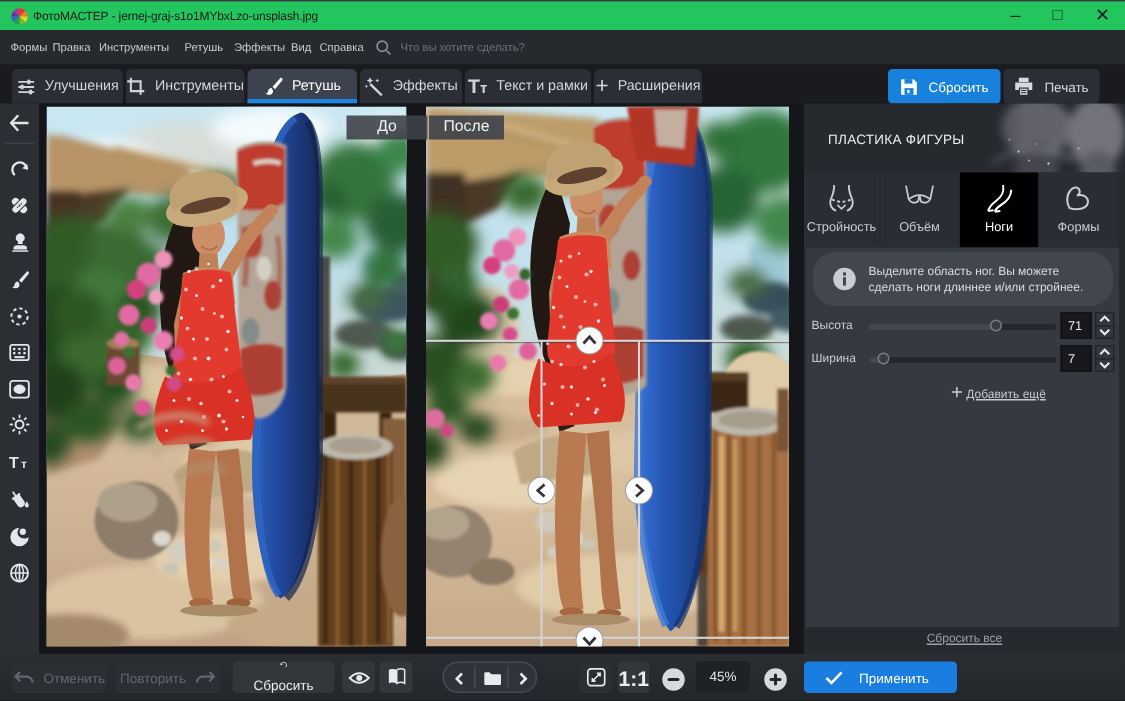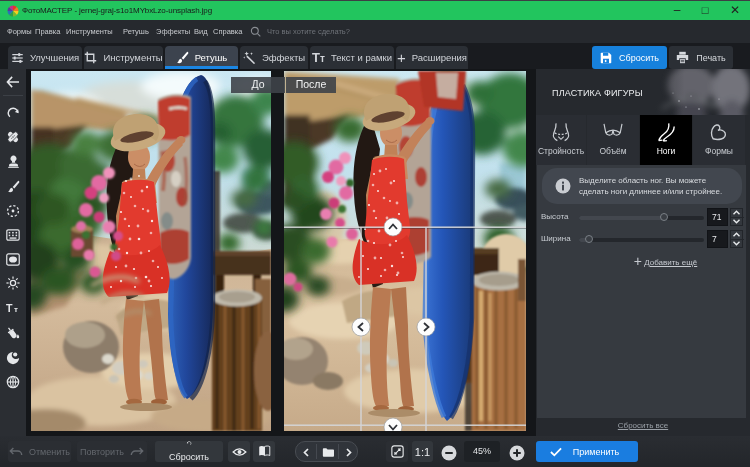--- a/index.html
+++ b/index.html
@@ -856,21 +856,21 @@
       <svg class="abs" style="left:50px;top:6px" width="6" height="9" viewBox="0 0 6 9">
           <path d="M1 1 L4.5 4.5 L1 8" stroke="#e8eaec" stroke-width="1.7" fill="none"></path>
         </svg>
     </div>
     <div class="bbtn" style="left:386px;width:22px;background:#2b2e33">
       <svg width="13" height="13" viewBox="0 0 15 15">
           <rect x="1" y="1" width="13" height="13" rx="2.5" stroke="#e8eaec" stroke-width="1.3" fill="none"></rect>
           <path d="M4 11 L11 4 M4.5 8 v2.5 H7 M10.5 7 V4.5 H8" stroke="#e8eaec" stroke-width="1.2" fill="none"></path>
         </svg>
     </div>
-    <div class="bbtn lit" style="left:412px;width:21px;font-size:11px;font-weight:normal;color:#eceef0">1:1</div>
+    <div class="bbtn lit" style="left:412px;width:21px;font-size:14px;font-weight:bold;color:#eceef0">1:1</div>
     <svg class="abs" style="left:441px;top:9px" width="16" height="16" viewBox="0 0 16 16">
         <circle cx="8" cy="8" r="7.5" fill="#d7d9dc"></circle>
         <rect x="4" y="7" width="8" height="2" rx="1" fill="#232629"></rect>
       </svg>
     <div class="abs" style="left:464px;top:5px;width:36px;height:21px;background:#1e2125;border-radius:3px;color:#e4e6e9;font-size:9px;text-align:center;line-height:21px">45%</div>
     <svg class="abs" style="left:509px;top:9px" width="16" height="16" viewBox="0 0 16 16">
         <circle cx="8" cy="8" r="7.5" fill="#d7d9dc"></circle>
         <rect x="4" y="7" width="8" height="2" rx="1" fill="#232629"></rect>
         <rect x="7" y="4" width="2" height="8" rx="1" fill="#232629"></rect>
       </svg>

